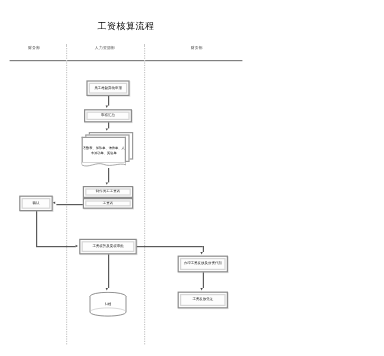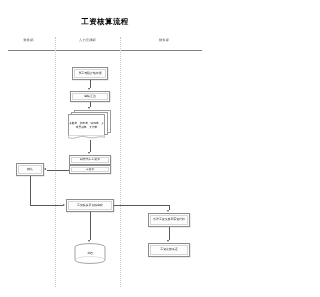--- a/index.html
+++ b/index.html
@@ -24,21 +24,21 @@
   }
 
   
   #title {
     position: absolute;
     left: 0;
     top: 17px;
     width: 210px;
     text-align: center;
     font-size: 7.5px;
-    font-weight: bold;
+    font-weight: normal;
     color: #000000;
     letter-spacing: 0.4px;
     font-family: "Liberation Sans", sans-serif;
   }
 
   
   .lane-header {
     position: absolute;
     top: 38px;
     font-size: 3.2px;

